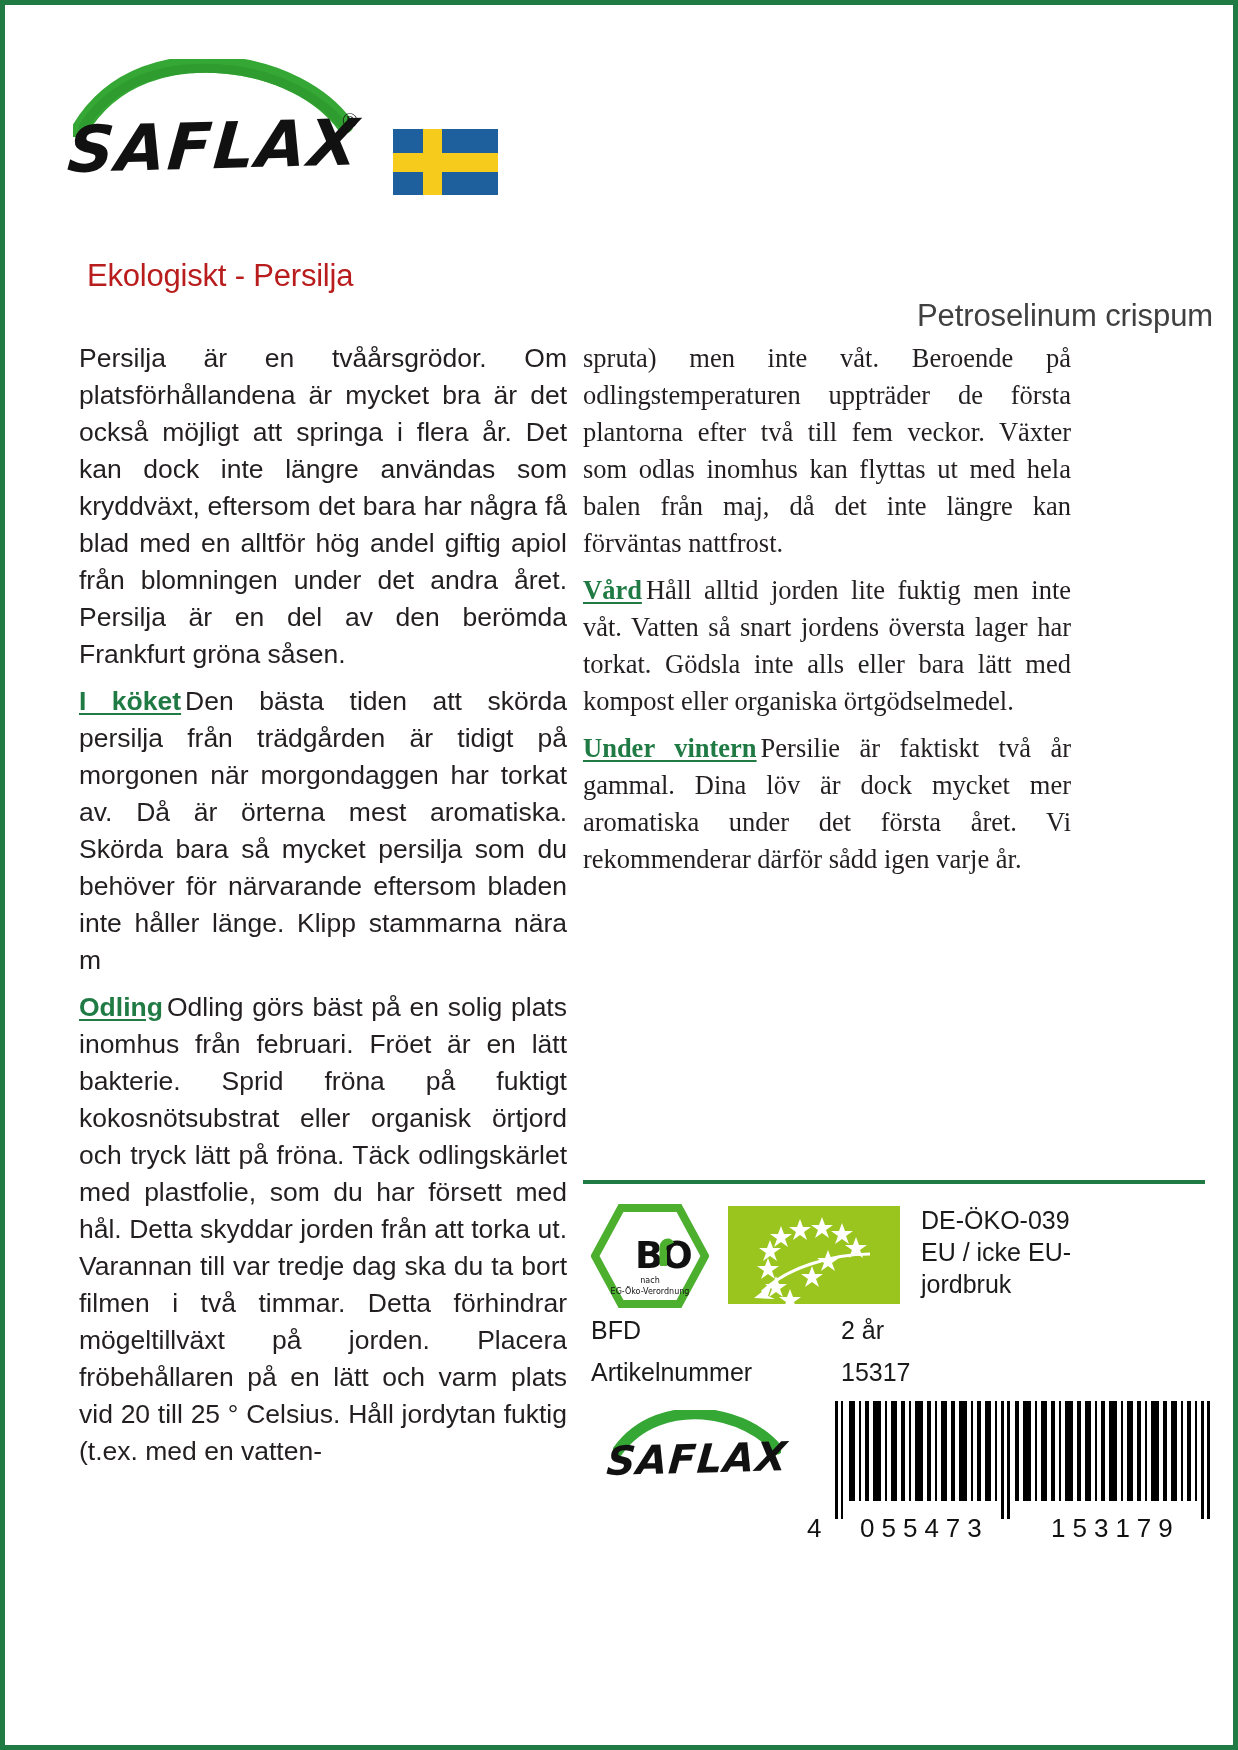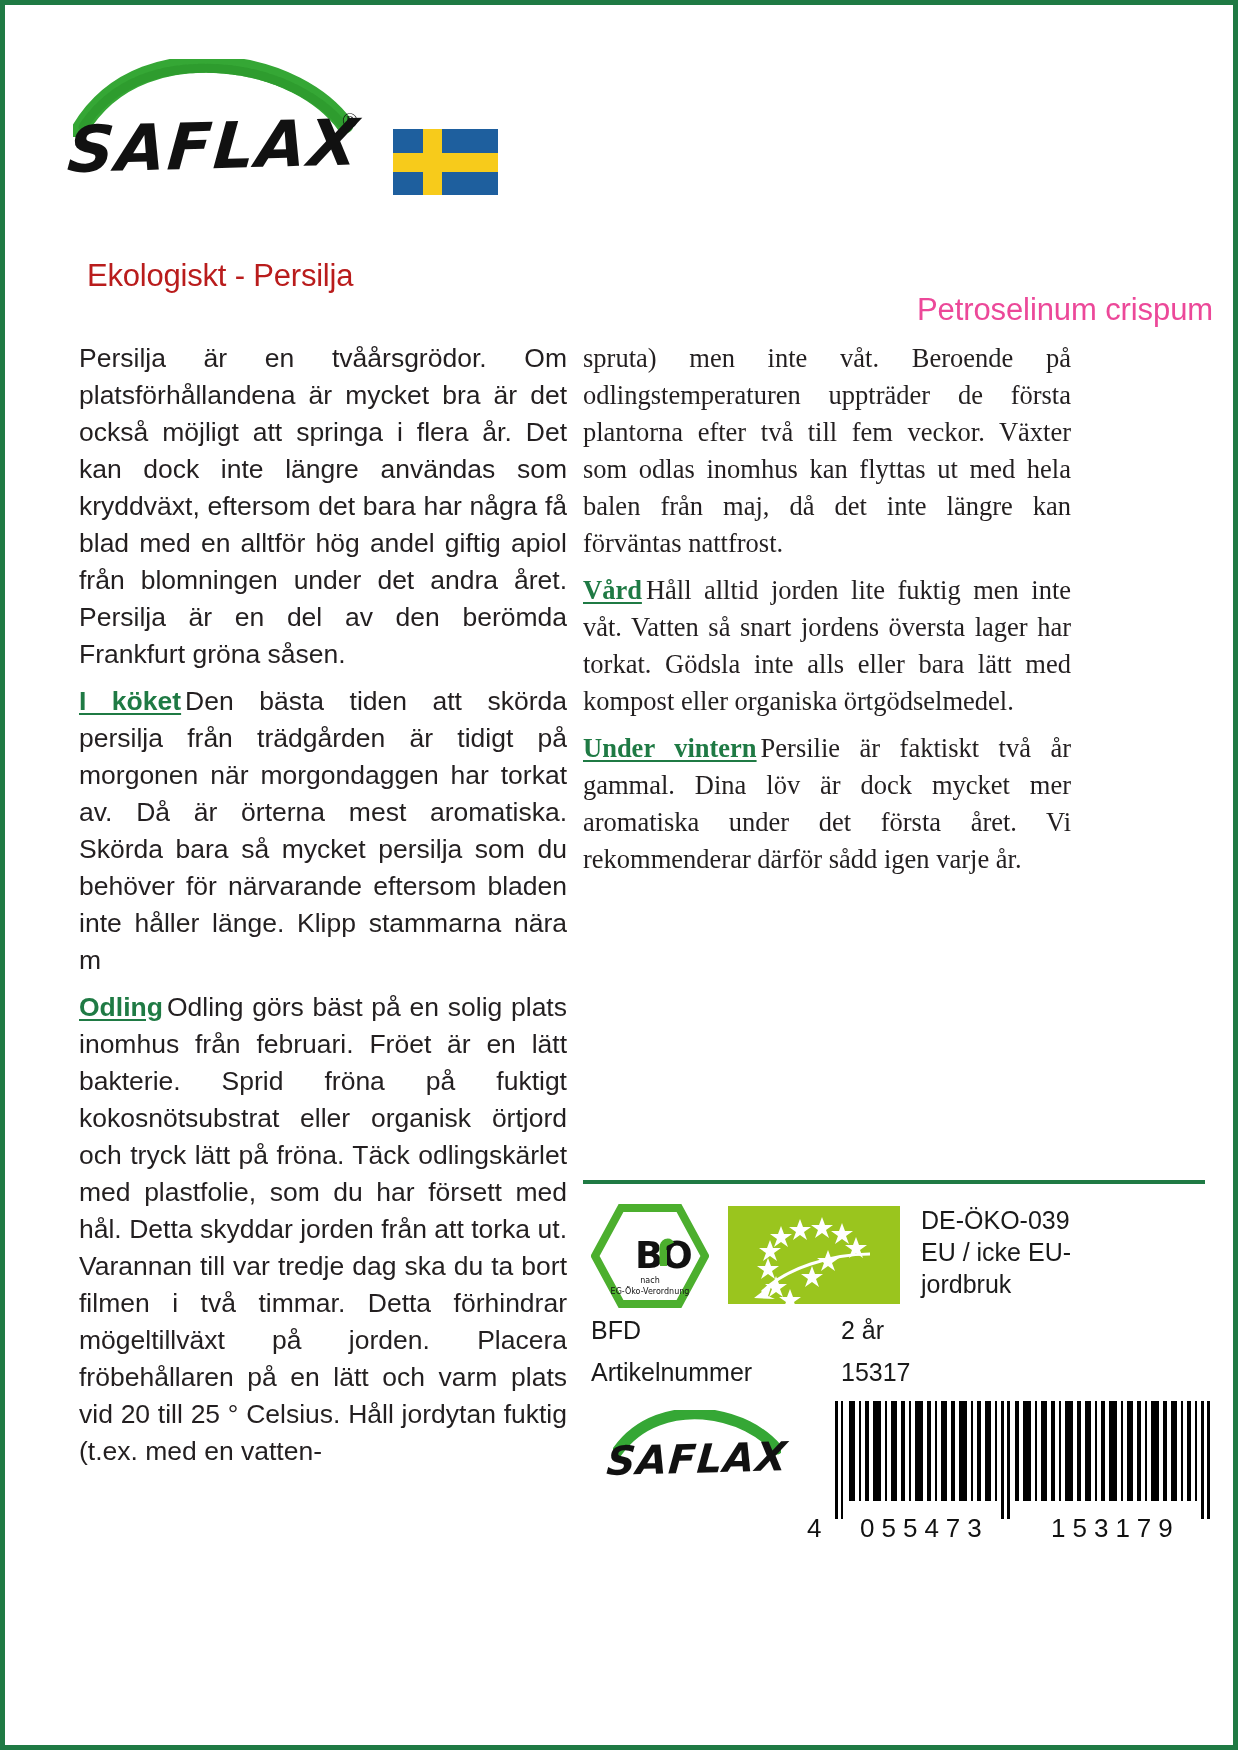--- a/index.html
+++ b/index.html
@@ -60,22 +60,22 @@
   }
 
   
   .title-sv{
     position:absolute;left:48px;top:243px;
     font-size:31px;font-weight:normal;color:#b91c1c;
     letter-spacing:-0.2px;
     margin-left:24px;
   }
   .title-latin{
-    position:absolute;right:10px;top:277px;
-    font-size:31px;color:#ec4899;
+    position:absolute;right:10px;top:283px;
+    font-size:31px;color:#404040;
     letter-spacing:-0.1px;
   }
 
   
   .cols{
     position:absolute;left:48px;top:325px;right:10px;bottom:10px;
   }
   .col{
     position:absolute;top:0;width:488px;
   }

